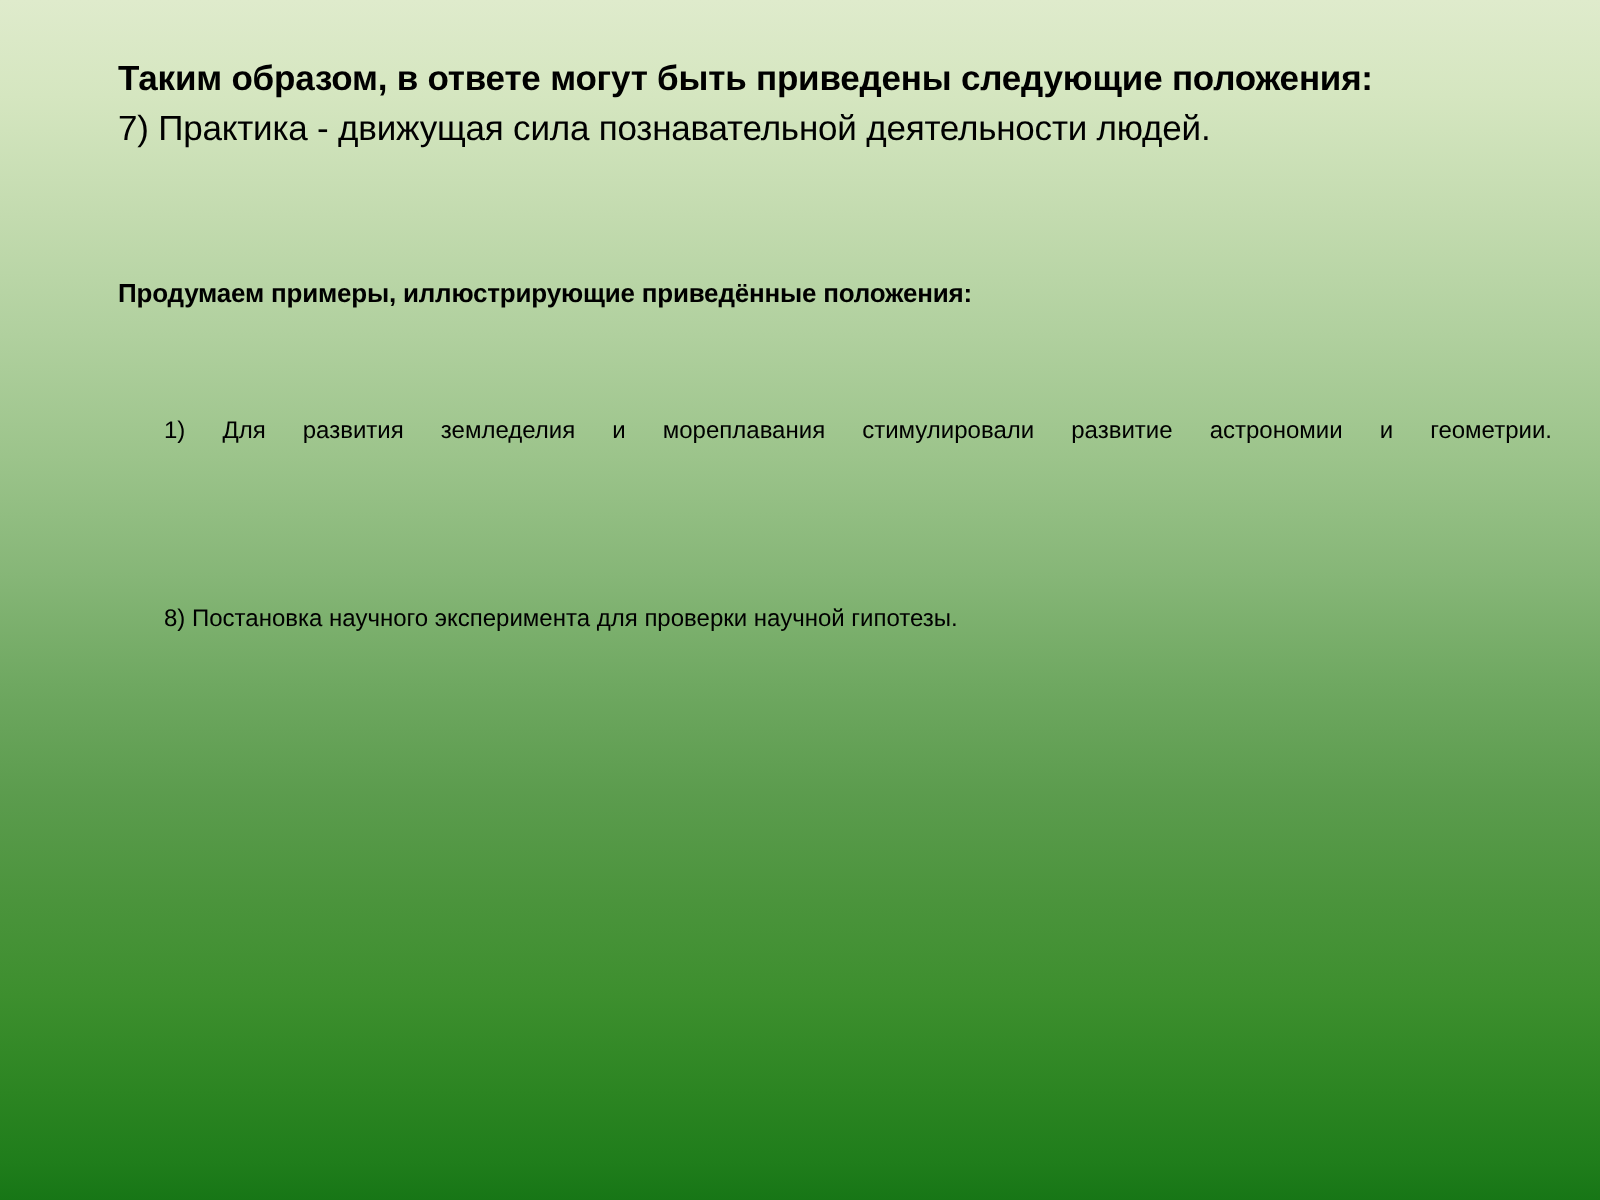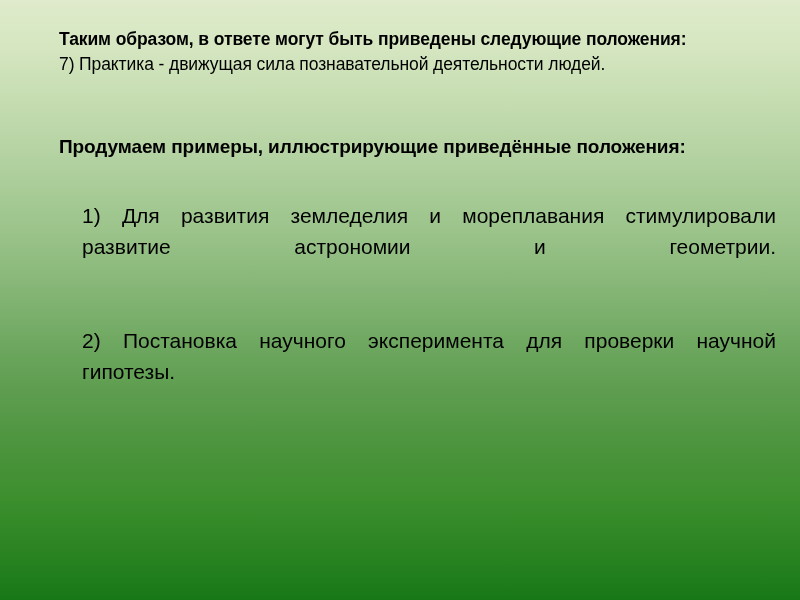--- a/index.html
+++ b/index.html
@@ -55,38 +55,38 @@
   .line.bold {
     font-weight: bold;
   }
 
   #prompt-heading {
     position: absolute;
     left: 59px;
     top: 134px;
     width: 720px;
     color: #000000;
-    font-size: 19px;
+    font-size: 13px;
     line-height: 25px;
     font-weight: bold;
     white-space: nowrap;
     letter-spacing: -0.1px;
   }
 
   
   #examples-block {
     position: absolute;
     left: 82px;
     top: 200px;
     width: 694px;
   }
 
   .example-para {
     color: #000000;
-    font-size: 21px;
+    font-size: 12px;
     line-height: 31px;
     text-align: justify;
     text-justify: inter-word;
     margin: 0;
   }
   .example-para.first {
     margin-bottom: 32px;
   }
   
   .example-para.first::after {
@@ -102,16 +102,16 @@
 
   <div id="intro-block">
     <div class="line bold">Таким образом, в ответе могут быть приведены следующие положения:</div>
     <div class="line">7) Практика - движущая сила познавательной деятельности людей.</div>
   </div>
 
   <div id="prompt-heading">Продумаем примеры, иллюстрирующие приведённые  положения:</div>
 
   <div id="examples-block">
     <p class="example-para first">1) Для развития земледелия и мореплавания стимулировали развитие астрономии и геометрии.</p>
-    <p class="example-para">2) Постановка научного эксперимента для проверки научной гипотезы.</p>
+    <p class="example-para">8) Постановка научного эксперимента для проверки научной гипотезы.</p>
   </div>
 
 </div>
 
 </body></html>

